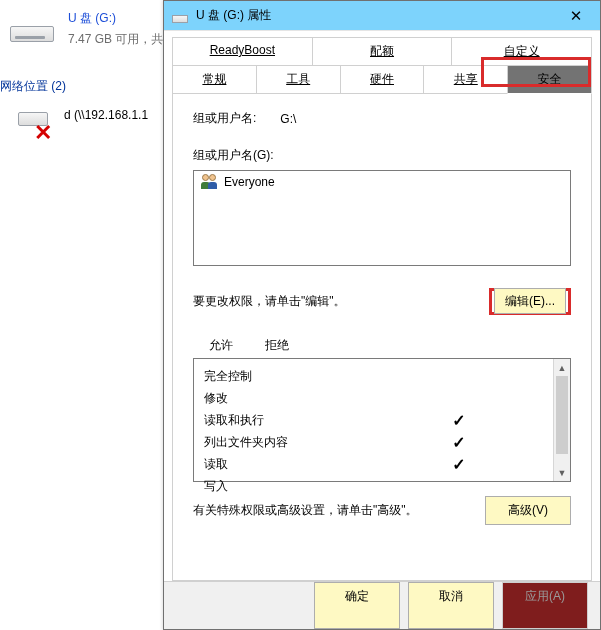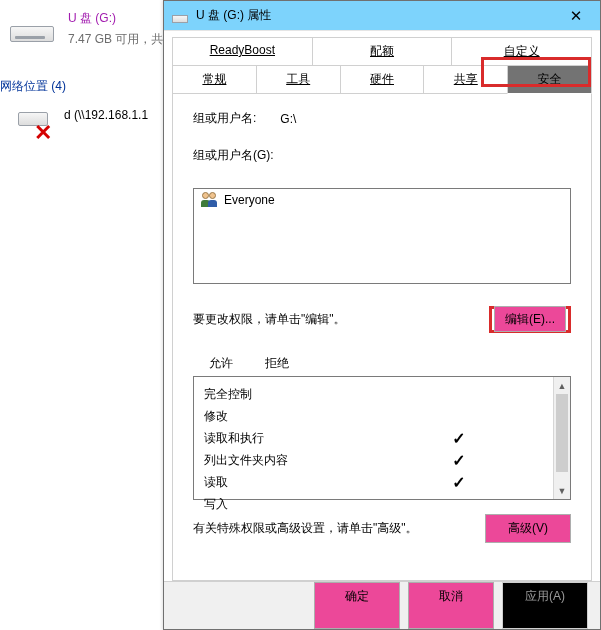--- a/index.html
+++ b/index.html
@@ -18,21 +18,21 @@
 }
 .drive-icon .body {
   position: absolute; left: 0; bottom: 0; width: 44px; height: 16px;
   background: linear-gradient(#f6f6f6,#dddddd); border: 1px solid #9aa0a8;
   border-radius: 2px;
 }
 .drive-icon .slot {
   position: absolute; left: 5px; bottom: 3px; width: 30px; height: 3px;
   background: #9aa0a8; border-radius: 1px;
 }
-.drive-text .title { color: #a21caf; }
+.drive-text .title { color: #1d4ed8; }
 .drive-text .sub { color: #6d6d6d; margin-top: 4px; }
 
 .section-header {
   position: absolute; left: 0; top: 78px; color: #003399;
 }
 
 .net-item {
   position: absolute; left: 18px; top: 108px; display: flex; align-items: flex-start;
 }
 .net-icon { width: 36px; height: 32px; position: relative; margin-right: 10px; }
@@ -90,38 +90,38 @@
 .content {
   flex: 1; padding: 16px 20px 10px 20px; display: flex; flex-direction: column;
   border: 1px solid #d0d0d0; border-top: none; margin: 0 8px;
 }
 .row { display: flex; align-items: center; }
 .label { color: #000; }
 .value { margin-left: 24px; }
 
 .users-label { margin-top: 20px; }
 .users-box {
-  margin-top: 24px; border: 1px solid #7a7a7a; height: 96px; background: #fff;
+  margin-top: 6px; border: 1px solid #7a7a7a; height: 96px; background: #fff;
   overflow: hidden;
 }
 .users-row { display: flex; align-items: center; padding: 3px 6px; }
 .users-row .uicon { width: 20px; height: 16px; margin-right: 4px; position: relative; }
 .uicon .h1,.uicon .h2 { position: absolute; width: 7px; height: 7px; border-radius: 50%; background: #f0c38e; border: 1px solid #9b7a4b; top: 0; }
 .uicon .h1 { left: 2px; } .uicon .h2 { left: 9px; }
 .uicon .b1,.uicon .b2 { position: absolute; width: 9px; height: 7px; border-radius: 3px 3px 0 0; top: 8px; }
 .uicon .b1 { left: 1px; background: #3f7b3a; }
 .uicon .b2 { left: 8px; background: #2f5da8; }
 
 .edit-row { margin-top: 22px; display: flex; align-items: center; justify-content: space-between; }
 .edit-text { color: #000; }
 .btn {
-  min-width: 86px; padding: 5px 10px; background: #ec4899; border: 1px solid #adadad;
+  min-width: 86px; padding: 5px 10px; background: #fef9c3; border: 1px solid #adadad;
   text-align: center; color: #000;
 }
-.btn.disabled { color: #9a9a9a; background: #000000; border-color: #cfcfcf; }
+.btn.disabled { color: #9a9a9a; background: #7f1d1d; border-color: #cfcfcf; }
 .edit-highlight { border: 3px solid #d92b2b; padding: 2px; display: inline-block; }
 
 .perm-header { margin-top: 22px; display: flex; }
 .perm-header .name { flex: 1; }
 .perm-header .col { width: 56px; text-align: center; }
 
 .perm-box {
   margin-top: 4px; border: 1px solid #7a7a7a; height: 124px; background: #fff;
   display: flex;
 }
@@ -149,21 +149,21 @@
   <div class="drive-item">
     <div class="drive-icon">
       <div class="body"></div>
         <div class="slot"></div>
     </div>
     <div class="drive-text">
       <div class="title">U 盘 (G:)</div>
       <div class="sub">7.47 GB 可用，共</div>
     </div>
   </div>
-  <div class="section-header">网络位置 (4)</div>
+  <div class="section-header">网络位置 (2)</div>
   <div class="net-item">
     <div class="net-icon">
       <div class="body"></div>
         <div class="x">✕</div>
     </div>
     <div>d (\\192.168.1.1</div>
   </div>
 </div>
 
 <div class="dialog">

